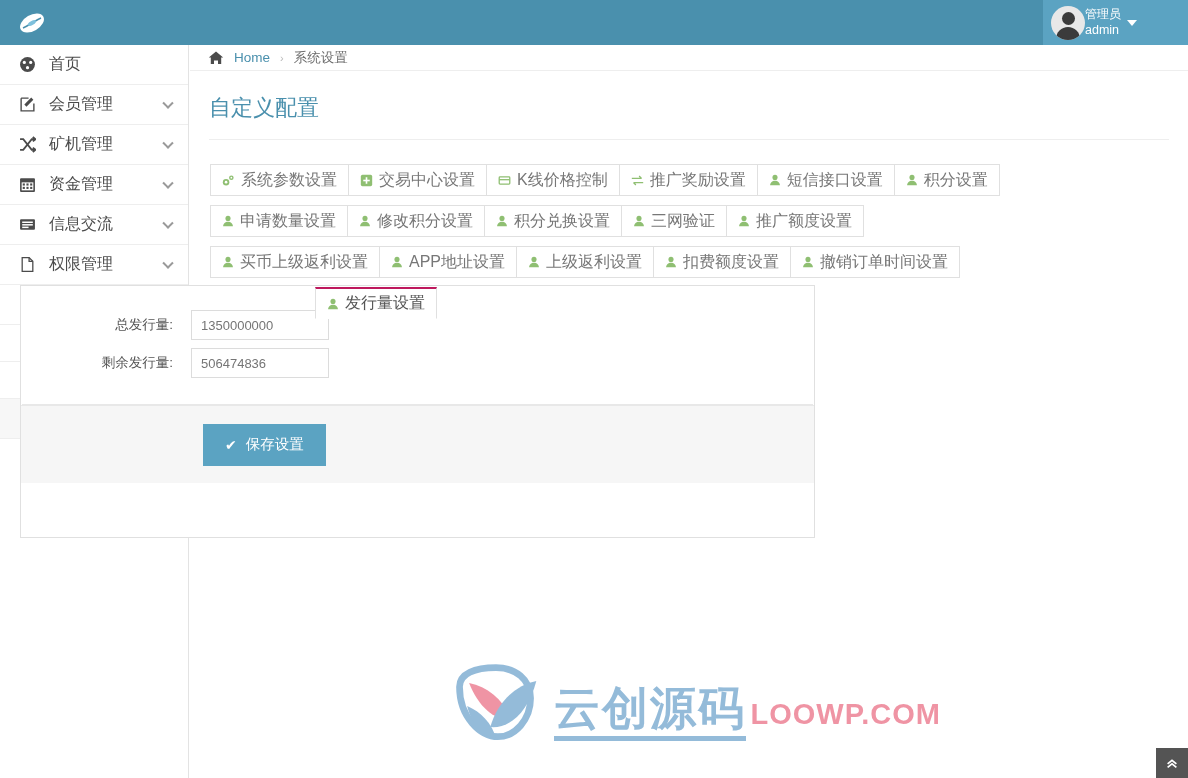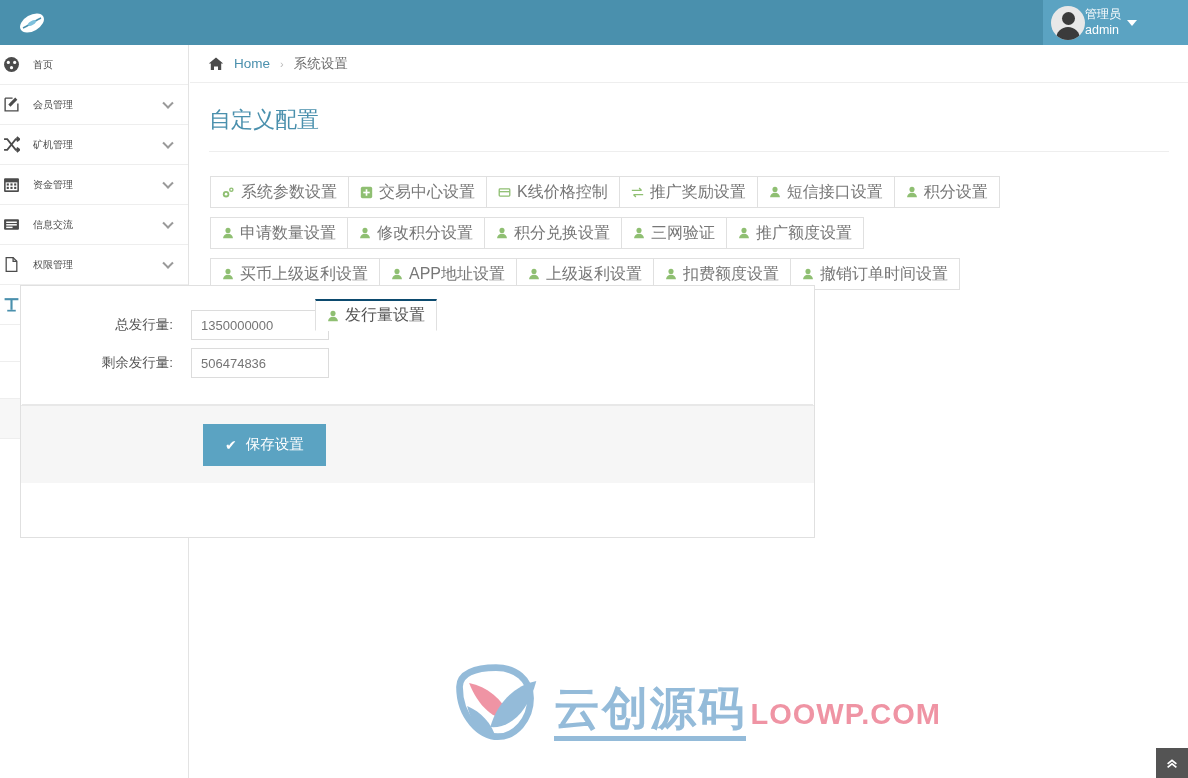--- a/index.html
+++ b/index.html
@@ -40,22 +40,22 @@
     border-top: 6px solid #ffffff;
   }
 
   
   #sidebar {
     position: absolute; left: 0; top: 45px; width: 189px; height: 733px;
     background: #ffffff; border-right: 1px solid #e3e3e3;
   }
   .nav-item {
     height: 40px; display: flex; align-items: center;
-    border-bottom: 1px solid #eeeeee; padding-left: 1px;
-    color: #4b4b4b; font-size: 10px; cursor: pointer; position: relative;
+    border-bottom: 1px solid #eeeeee; padding-left: 17px;
+    color: #4b4b4b; font-size: 16px; cursor: pointer; position: relative;
   }
   .nav-item.active { color: #4a90ad; }
   .nav-icon {
     width: 20px; height: 20px; margin-right: 12px; flex: 0 0 20px;
     display: flex; align-items: center; justify-content: center;
     color: #4b4b4b;
   }
   .nav-item.active .nav-icon { color: #4a90ad; }
   .nav-caret {
     position: absolute; right: 16px; top: 50%; margin-top: -3px;
@@ -85,21 +85,21 @@
     display: flex; align-items: center; justify-content: center;
     color: #9a9a9a; font-size: 11px; cursor: pointer;
   }
 
   
   #content {
     position: absolute; left: 190px; top: 45px; width: 998px; height: 733px;
     background: #ffffff;
   }
   #breadcrumb {
-    height: 38px; display: flex; align-items: center; padding-left: 18px;
+    height: 26px; display: flex; align-items: center; padding-left: 18px;
     border-bottom: 1px solid #eeeeee; font-size: 13.5px; color: #7d7d7d;
   }
   #home-icon { margin-right: 10px; color: #4b4b4b; display: flex; }
   #crumb-home { color: #4a90ad; cursor: pointer; }
   #crumb-sep { margin: 0 10px; color: #b9b9b9; font-size: 11px; }
   #crumb-current { color: #6d6d6d; }
 
   #page-title {
     font-size: 22px; color: #4a90ad; font-weight: normal;
     padding: 22px 0 16px 19px;
@@ -115,21 +115,21 @@
     height: 32px; display: flex; align-items: center; justify-content: center;
     padding: 0 11px; background: #ffffff;
     border: 1px solid #e0e0e0; margin: 10px -1px -1px 0;
     font-size: 16px; color: #777777; cursor: pointer; white-space: nowrap;
   }
   .tab-icon {
     margin-right: 6px; color: #8fbf72; display: flex; align-items: center;
   }
   .tab.active {
     background: #ffffff; color: #555555;
-    border-top: 2px solid #0c4a6e; border-bottom-color: #ffffff;
+    border-top: 2px solid #be185d; border-bottom-color: #ffffff;
     position: relative; z-index: 3;
   }
 
   
   #panel {
     position: absolute; left: 20px; top: 285px; width: 795px; height: 253px;
     border: 1px solid #e0e0e0; background: #ffffff;
   }
   #form-area { padding: 24px 0 0 0; height: 118px; }
   .form-row { display: flex; align-items: center; margin-bottom: 8px; }

